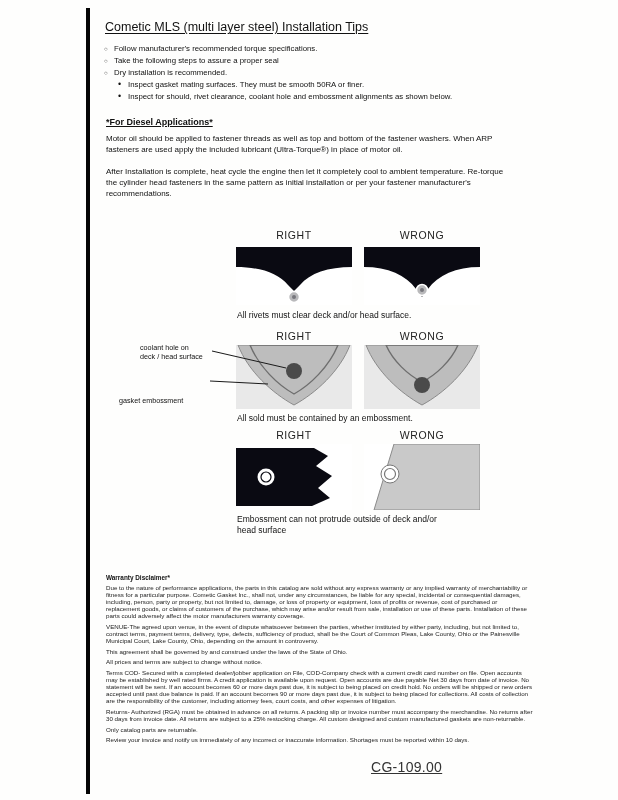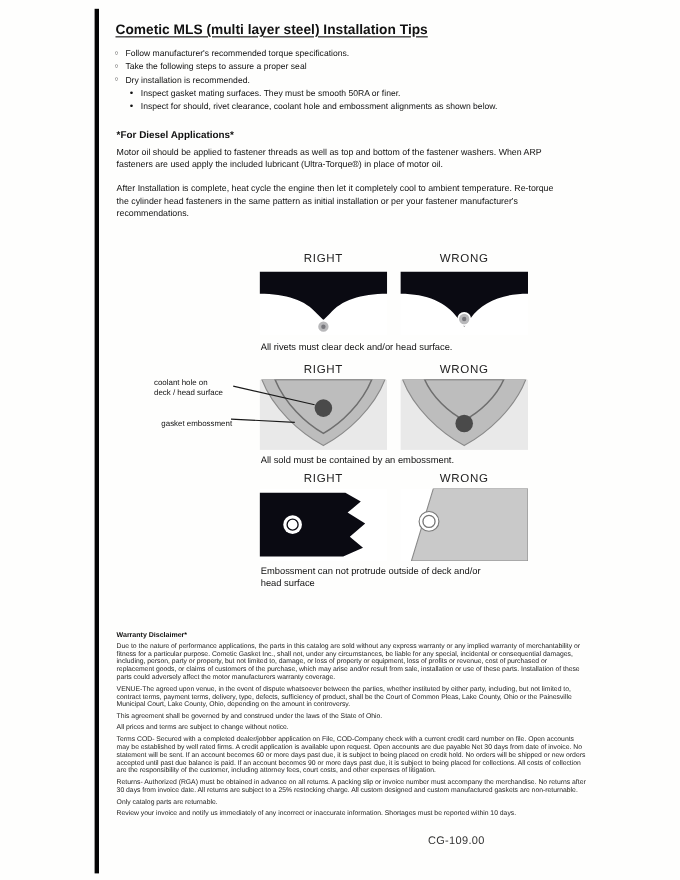--- a/index.html
+++ b/index.html
@@ -1,39 +1,39 @@
 <!DOCTYPE html>
 <html><head>
 <meta charset="utf-8">
 <style>
   * { margin:0; padding:0; box-sizing:border-box; }
   body { font-family:"Liberation Sans", sans-serif; background:#ffffff; }
   .page { position:relative; width:618px; height:800px; background:#fefefdff; overflow:hidden; color:#111; }
   .abs { position:absolute; }
   .spine { position:absolute; left:86px; top:8px; width:4px; height:786px; background:#050505; }
-  .title { left:105px; top:20px; font-size:12.5px; font-weight:bold; text-decoration:underline; text-underline-offset:2px;text-align:right; }
+  .title { left:105px; top:20px; font-size:12.5px; font-weight:normal; text-decoration:underline; text-underline-offset:2px;text-align:right; }
   .tips { left:104px; top:43px; width:430px; }
   .bullet { position:relative; padding-left:10px; font-size:7.8px; line-height:12px; }
   .bullet::before { content:"○"; position:absolute; left:0; top:0; font-size:6px; }
   .bullet.sub { margin-left:14px; }
   .bullet.sub::before { content:"•"; font-size:9px; top:-1px; }
-  .diesel-h { left:106px; top:117px; font-size:9px; font-weight:bold; }
+  .diesel-h { left:106px; top:117px; font-size:9px; font-weight:bold;text-decoration:underline; }
   .para { width:400px; font-size:8px; line-height:11.2px; }
   .p1 { left:106px; top:133px; }
   .p2 { left:106px; top:166px; }
   .note { left:106px; top:208px; font-size:7.8px; }
   .rw { width:116px; text-align:center; font-size:10.5px; letter-spacing:0.6px; color:#222; }
   .diag { display:block; }
   .cap { font-size:8.5px; color:#111; line-height:11px; }
   .callout { font-size:7.2px; line-height:9px; white-space:pre-line; color:#111; }
   .leader { pointer-events:none; z-index:3; }
   .disc { left:106px; top:574px; width:427px; }
   .disc-h { font-size:6.4px; font-weight:bold; margin-bottom:3px; }
   .disc p { font-size:6.2px; line-height:7.1px; margin-bottom:3.5px; color:#222; }
-  .footer { left:389px; top:759px; font-size:10px; color:#333; letter-spacing:0.3px; }
+  .footer { left:371px; top:759px; font-size:14px; color:#333; letter-spacing:0.3px;text-decoration:underline; }
 </style>
 </head>
 <body>
 
 <div class="page">
   <div class="spine"></div>
 
   <div class="abs title">Cometic MLS (multi layer steel) Installation Tips</div>
 
   <div class="abs tips">
@@ -65,21 +65,21 @@
     <circle cx="58" cy="45" r="2" fill="#77777c"></circle>
   </svg>
 
   <div class="abs cap" style="left:237px; top:310px;">All rivets must clear deck and/or head surface.</div>
 
   <div class="abs rw" style="left:236px; top:330px;">RIGHT</div>
   <div class="abs rw" style="left:364px; top:330px;">WRONG</div>
 
   <div class="abs callout" style="left:140px; top:343px; width:72px;">coolant hole on
 deck / head surface</div>
-  <div class="abs callout" style="left:119px; top:380px; width:92px;text-align:right;">gasket embossment</div>
+  <div class="abs callout" style="left:119px; top:396px; width:92px;">gasket embossment</div>
 
   <svg class="abs diag" style="left:236px; top:345px;" width="116" height="64" viewBox="0 0 116 64">
     <rect width="116" height="64" fill="#e9e9e9"></rect>
     <path d="M2,0 H114 C104,26 80,48 58,60 C36,48 12,26 2,0 Z" fill="#bdbdbd" stroke="#8a8a8a" stroke-width="1"></path>
     <path d="M14,0 H102 C93,22 74,40 58,49 C42,40 23,22 14,0 Z" fill="none" stroke="#6e6e6e" stroke-width="1.4"></path>
     <circle cx="58" cy="26" r="8" fill="#4a4a4a"></circle>
   </svg>
 
   <svg class="abs diag" style="left:364px; top:345px;" width="116" height="64" viewBox="0 0 116 64">
     <rect width="116" height="64" fill="#e9e9e9"></rect>

